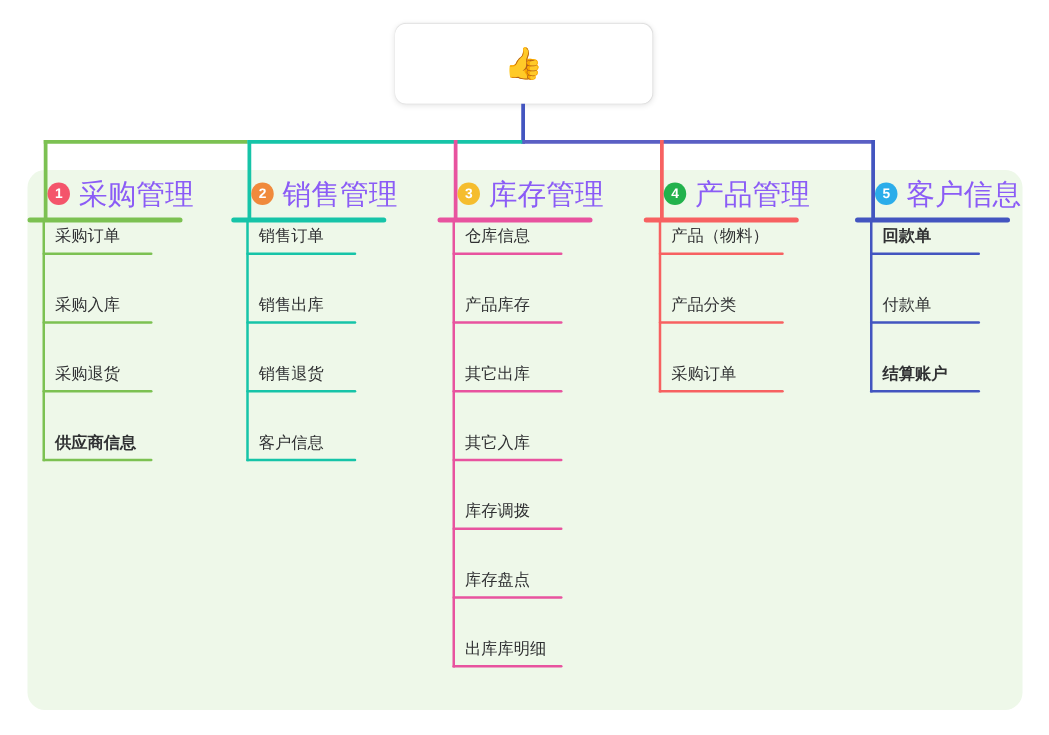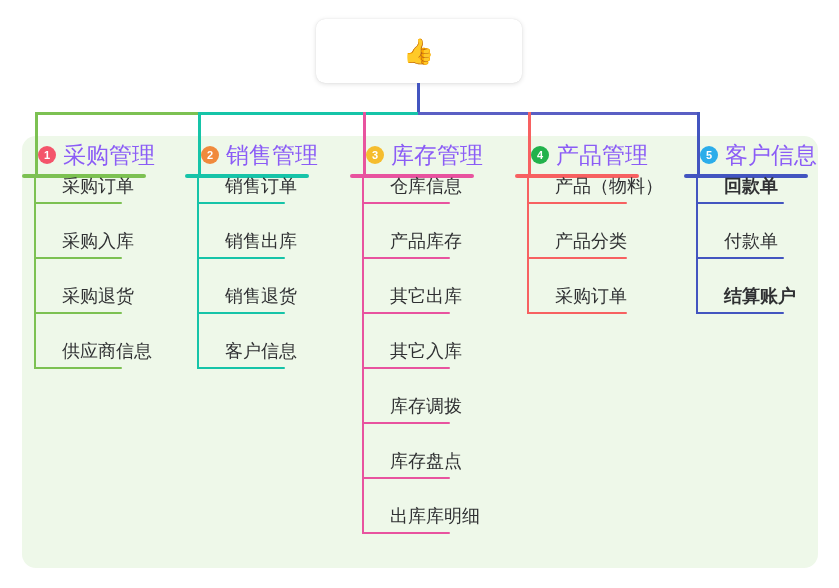--- a/index.html
+++ b/index.html
@@ -104,23 +104,23 @@
     position: absolute;
     top: 34px;
     width: 2px;
   }
   .leaf {
     position: absolute;
     height: 30px;
   }
   .leaf-label {
     position: absolute;
-    left: 28px;
+    left: 10px;
     bottom: 6px;
-    font-size: 18px;
+    font-size: 13px;
     color: #303133;
     white-space: nowrap;
     margin-top: 41px;
   }
   .leaf-rule {
     position: absolute;
     left: 0;
     bottom: 0;
     height: 2px;
     border-radius: 1px;
@@ -162,21 +162,21 @@
           <div class="leaf-rule" style="width: 88px; background: rgb(124, 193, 82);"></div>
         </div>
         <div class="leaf" style="left: 12px; top: 87px; width: 88px; padding-left: 36px;">
           <span class="leaf-label">采购入库</span>
           <div class="leaf-rule" style="width: 88px; background: rgb(124, 193, 82);"></div>
         </div>
         <div class="leaf" style="left: 12px; top: 142px; width: 88px;">
           <span class="leaf-label">采购退货</span>
           <div class="leaf-rule" style="width: 88px; background: rgb(124, 193, 82);"></div>
         </div>
-        <div class="leaf" style="left: 12px; top: 197px; width: 88px;">
+        <div class="leaf" style="left: 12px; top: 197px; width: 88px; font-weight: bold;">
           <span class="leaf-label">供应商信息</span>
           <div class="leaf-rule" style="width: 88px; background: rgb(124, 193, 82);"></div>
         </div>
       </div>
       <div class="column" style="left: 185px;">
         <div class="col-head">
           <span class="badge" style="background: rgb(240, 138, 60);">2</span>
           <span class="col-title">销售管理</span>
         </div>
         <div class="head-rule" style="width: 124px; background: rgb(22, 196, 168);"></div>

